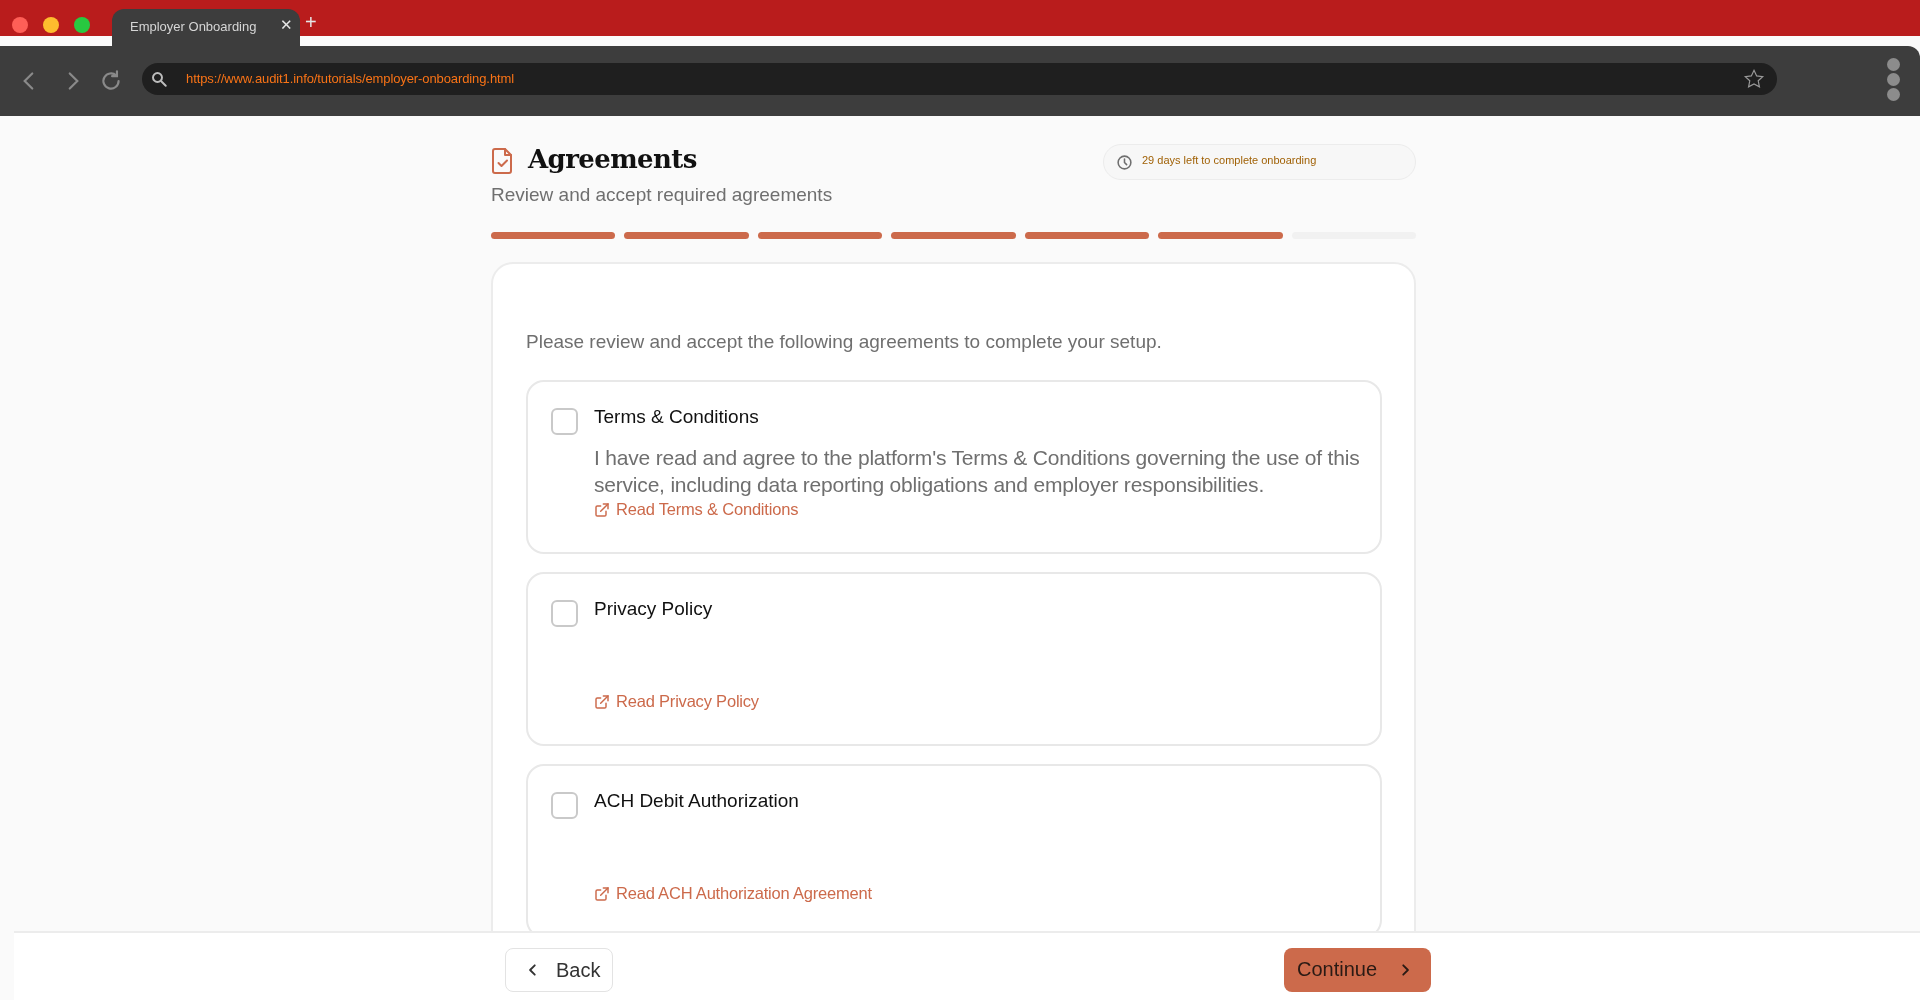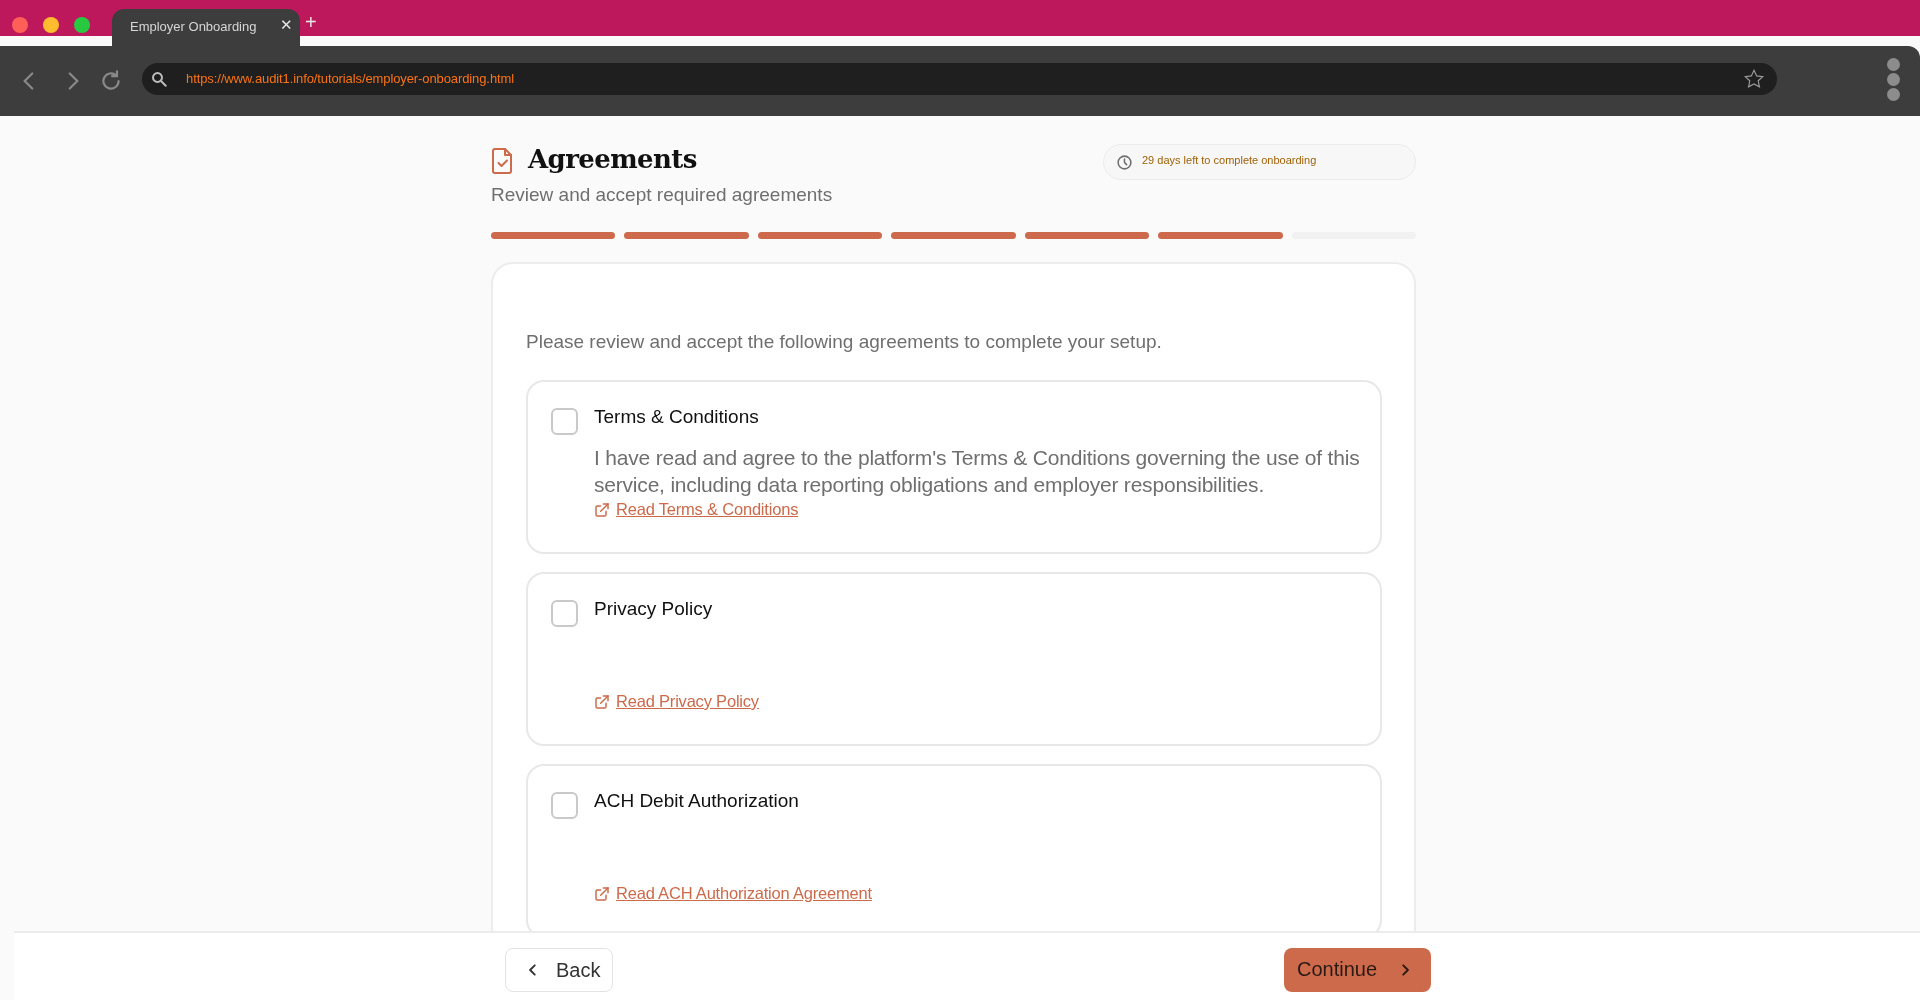--- a/index.html
+++ b/index.html
@@ -1,20 +1,20 @@
 <!DOCTYPE html>
 <html><head>
 <meta charset="utf-8">
 <style>
   * { box-sizing: border-box; margin: 0; padding: 0; }
   html, body { width: 1920px; height: 1000px; overflow: hidden; }
   body { font-family: "Liberation Sans", "DejaVu Sans", sans-serif; background: #fafafa; position: relative; }
 
   
-  .tabbar { position: absolute; left: 0; top: 0; width: 1920px; height: 36px; background: #be185d; padding-left: 12px; }
+  .tabbar { position: absolute; left: 0; top: 0; width: 1920px; height: 36px; background: #b91c1c; padding-left: 12px; }
   .traffic { position: absolute; top: 17px; width: 16px; height: 16px; border-radius: 50%; }
   .tl-red { left: 12px; background: #fe5f57; }
   .tl-yellow { left: 43px; background: #febc2e; }
   .tl-green { left: 74px; background: #28c840; }
   .tab { position: absolute; left: 112px; top: 9px; width: 188px; height: 37px; background: #3d3d3d; border-radius: 12px 12px 0 0; }
   .tab-title { position: absolute; left: 18px; top: 10px; font-size: 13px; color: #d6d6d6; }
   .tab-close { position: absolute; left: 168px; top: 7px; font-size: 15px; color: #e6e6e6; cursor: pointer; }
   .tab-new { position: absolute; left: 305px; top: 12px; font-size: 20px; color: #e6e6e6; line-height: 1; cursor: pointer; }
 
   .navbar { position: absolute; left: 0; top: 46px; width: 1920px; height: 70px; background: #3d3d3d; border-radius: 0 12px 0 0; }
@@ -42,21 +42,21 @@
   .seg.done { background: #cc6a4b; }
 
   .card { position: absolute; left: 491px; top: 146px; width: 925px; height: 760px; background: #fff; border: 2px solid #ececec; border-radius: 22px; }
   .intro { position: absolute; left: 33px; top: 67px; font-size: 19px; color: #6f6f6f; white-space: nowrap; }
   .agreement { position: absolute; left: 33px; width: 856px; height: 174px; border: 2px solid #e8e8e8; border-radius: 18px; background: #fff; }
   .ag-check { position: absolute; left: 23px; top: 26px; width: 27px; height: 27px; border: 2px solid #c9c9c9; border-radius: 6px; background: #fff; cursor: pointer; }
   .ag-title { position: absolute; left: 66px; top: 24px; font-size: 19px; color: #111; white-space: nowrap; }
   .ag-desc { position: absolute; left: 66px; top: 55px; width: 770px; font-size: 21px; line-height: 27px; color: #6f6f6f; font-family: "Liberation Sans Narrow", "Liberation Sans", sans-serif; letter-spacing: -0.2px; margin-top: 7px; }
   .ag-link { position: absolute; left: 66px; top: 118px; display: flex; align-items: center; gap: 6px; cursor: pointer; }
   .ag-link-icon { width: 16px; height: 16px; }
-  .ag-link-text { font-size: 16.5px; color: #cc6a4b; text-decoration: underline; letter-spacing: -0.2px; white-space: nowrap; }
+  .ag-link-text { font-size: 16.5px; color: #cc6a4b; letter-spacing: -0.2px; white-space: nowrap; }
 
   
   .footer { position: absolute; left: 14px; top: 931px; width: 1920px; height: 69px; background: #fff; border-top: 2px solid #ececec; }
   .back-btn { position: absolute; left: 491px; top: 15px; width: 108px; height: 44px; border: 1.5px solid #e3e3e3; border-radius: 8px; background: #fff; cursor: pointer; }
   .back-chev { position: absolute; left: 20px; top: 14px; width: 14px; height: 14px; }
   .back-label { position: absolute; left: 50px; top: 10px; font-size: 20px; color: #333; }
   .continue-btn { position: absolute; left: 1270px; top: 15px; width: 147px; height: 44px; border-radius: 8px; background: #cc6a4b; cursor: pointer; }
   .continue-label { position: absolute; left: 13px; top: 10px; font-size: 20px; color: #2a1a14; }
   .continue-chev { position: absolute; left: 114px; top: 15px; width: 14px; height: 14px; }
 </style>

